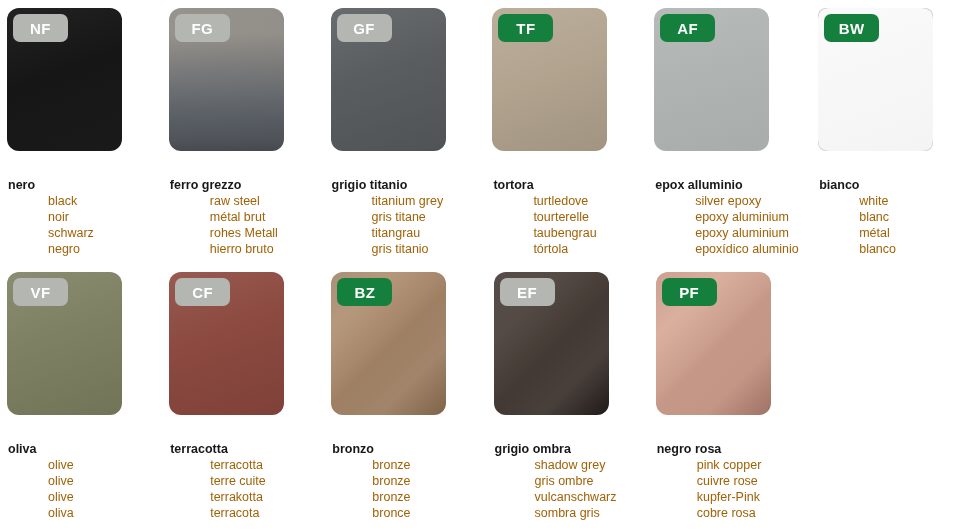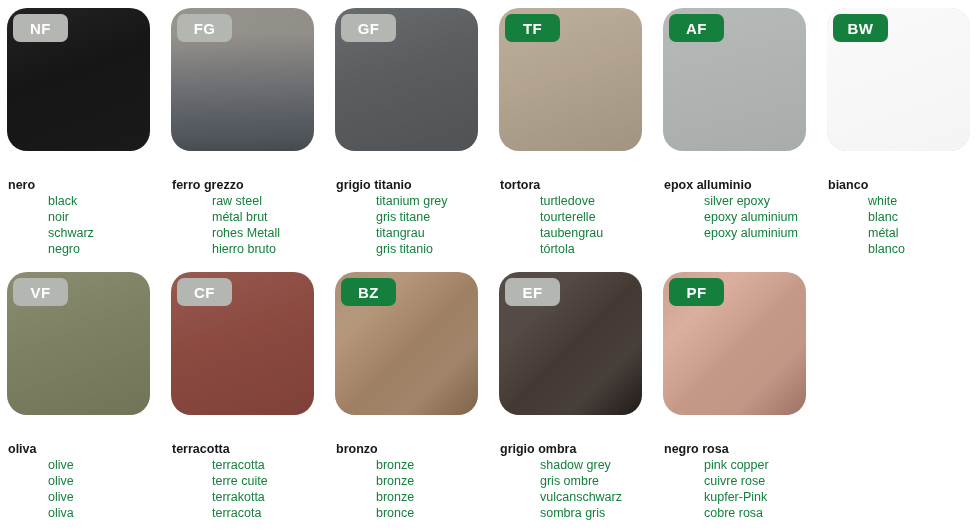--- a/index.html
+++ b/index.html
@@ -33,23 +33,23 @@
   .swatch-card {
     width: 143px;
     margin-right: 21px;
     position: relative;
   }
   .swatch-card:first-child { margin-left: 7px; }
 
   
   .chip {
     position: relative;
-    width: 143px;
+    width: 115px;
     height: 143px;
-    border-radius: 20px;
+    border-radius: 8px;
     overflow: hidden;
     text-decoration: underline;
   }
   .chip.bordered {
     box-shadow: inset 0 0 0 1px #cfcfcf;
   }
 
   .chip-fill {
     position: absolute;
     inset: 0;
@@ -108,21 +108,21 @@
   }
   .name-it {
     font-size: 12.5px;
     font-weight: bold;
     color: #16181a;
     line-height: 16px;
     white-space: nowrap;
   }
   .name-tr {
     font-size: 12.5px;
-    color: #15803d;
+    color: #a16207;
     line-height: 16px;
     white-space: nowrap;
     padding-left: 40px;
   }
 </style>
 </head>
 <body>
 
 <div class="palette">
 
@@ -192,20 +192,21 @@
       <div class="chip">
         <div class="chip-fill" style="background:linear-gradient(165deg,#b6bab9 0%,#aeb2b1 55%,#a8acab 100%);"></div>
         <div class="sheen none"></div>
         <div class="code-badge">AF</div>
       </div>
       <div class="names">
         <div class="name-it">epox alluminio</div>
         <div class="name-tr">silver epoxy</div>
         <div class="name-tr">epoxy aluminium</div>
         <div class="name-tr">epoxy aluminium</div>
+        <div class="name-tr">epoxídico aluminio</div>
       </div>
     </div>
 
     <div class="swatch-card">
       <div class="chip bordered">
         <div class="chip-fill" style="background:linear-gradient(160deg,#fafafa 0%,#f4f4f4 100%);"></div>
         <div class="sheen none"></div>
         <div class="code-badge">BW</div>
       </div>
       <div class="names">

